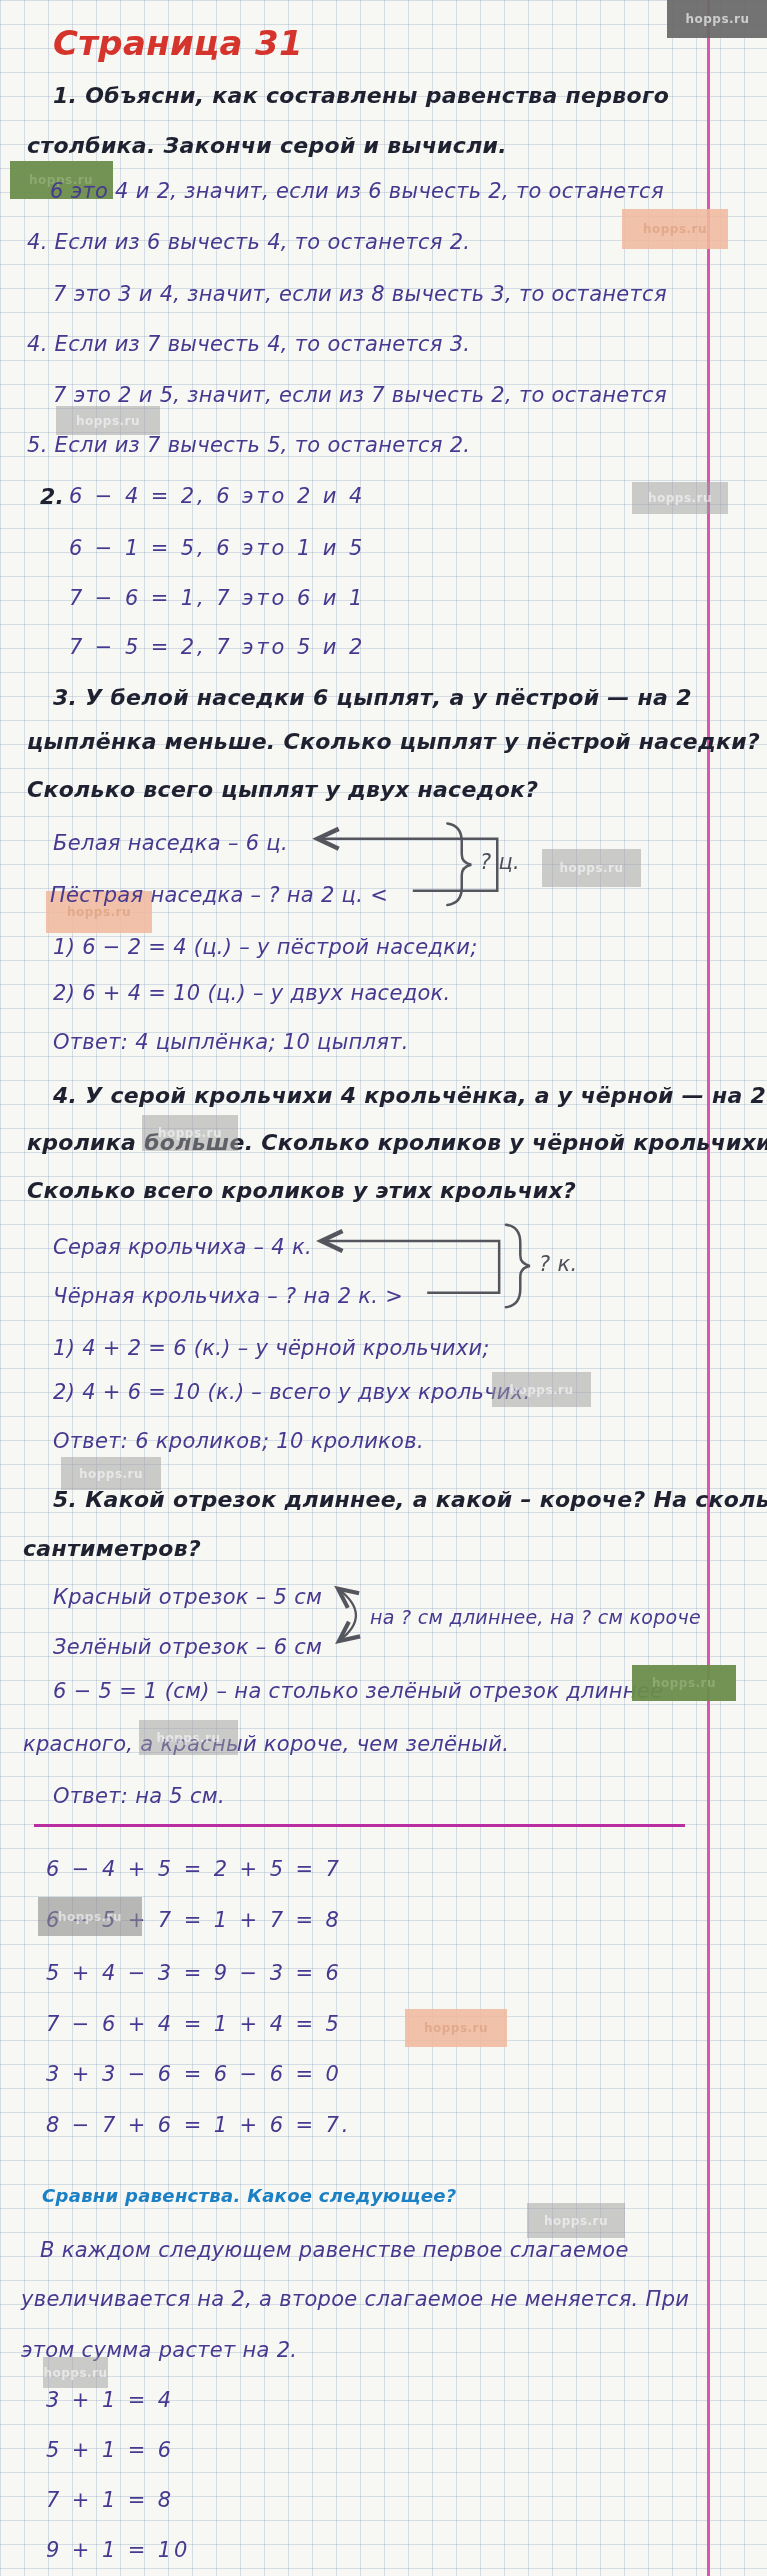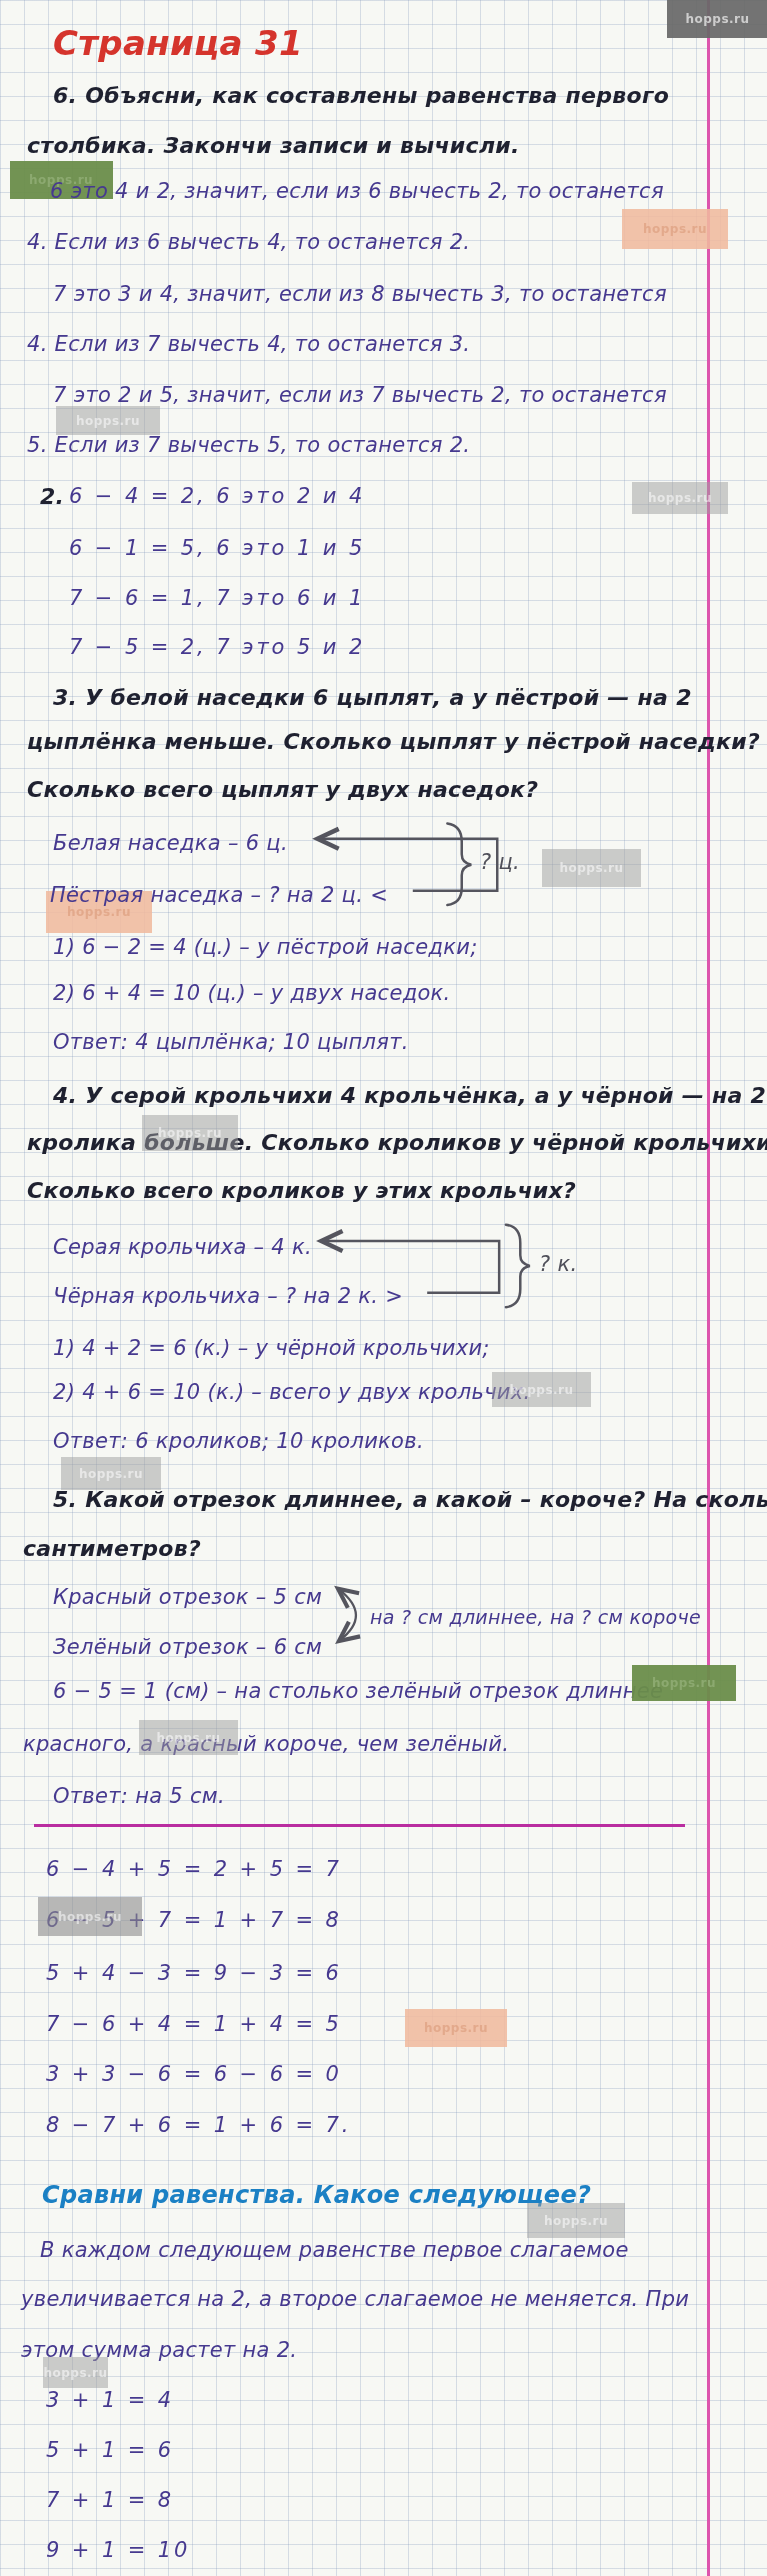--- a/index.html
+++ b/index.html
@@ -10,21 +10,21 @@
       linear-gradient(to right, rgba(135,155,190,.30) 1px, transparent 1px),
       linear-gradient(to bottom, rgba(135,155,190,.30) 1px, transparent 1px);
     background-size:24px 24px;
     font-family:"DejaVu Sans","Liberation Sans",sans-serif;
     font-style:italic;
   }
   .ln{position:absolute;white-space:nowrap;z-index:2;font-size:21px;line-height:29px;letter-spacing:0.3px;}
   .st{font-weight:bold;font-size:22px;color:#1f2130;}
   .an{color:#46398f;}
   .ttl{color:#d5342c;font-size:34px;font-weight:bold;}
-  .head{color:#1b80c4;font-size:24px;font-weight:bold;}
+  .head{color:#1b80c4;font-size:18px;font-weight:bold;}
   .eq{letter-spacing:2.9px;}
   .dg{color:#50505a;}
   .sm{font-size:19px;}
   .wm{position:absolute;display:flex;align-items:center;justify-content:center;
       font-style:normal;font-weight:bold;font-size:12px;letter-spacing:0.5px;overflow:hidden;}
   .wm-top{background:rgba(104,104,104,.93);color:#cdcdcd;z-index:4;}
   .wm-gray{background:rgba(158,158,158,.50);color:rgba(255,255,255,.55);z-index:3;}
   .wm-peach{background:rgba(240,186,158,.88);color:rgba(221,160,130,.75);z-index:3;}
   .wm-peach-under{background:rgba(240,186,158,.88);color:rgba(221,160,130,.75);z-index:1;}
   .wm-green{background:rgba(106,141,74,.95);color:rgba(143,172,115,.9);z-index:1;}
@@ -52,22 +52,22 @@
   <div class="wm wm-gray" style="left:61px;top:1457px;width:100px;height:33px">hopps.ru</div>
   <div class="wm wm-green" style="left:632px;top:1665px;width:104px;height:36px;z-index:3">hopps.ru</div>
   <div class="wm wm-gray" style="left:139px;top:1720px;width:99px;height:35px">hopps.ru</div>
   <div class="wm wm-gray" style="left:38px;top:1897px;width:104px;height:39px;background:rgba(140,140,140,.6)">hopps.ru</div>
   <div class="wm wm-peach" style="left:405px;top:2009px;width:102px;height:38px">hopps.ru</div>
   <div class="wm wm-gray" style="left:527px;top:2203px;width:98px;height:35px">hopps.ru</div>
   <div class="wm wm-gray" style="left:43px;top:2357px;width:65px;height:31px">hopps.ru</div>
 
   <div class="ln ttl" style="left:53px;top:29px">Страница 31</div>
 
-  <div class="ln st" style="left:53px;top:81px">6. Объясни, как составлены равенства первого</div>
-  <div class="ln st" style="left:27px;top:131px">столбика. Закончи записи и вычисли.</div>
+  <div class="ln st" style="left:53px;top:81px">1. Объясни, как составлены равенства первого</div>
+  <div class="ln st" style="left:27px;top:131px">столбика. Закончи серой и вычисли.</div>
   <div class="ln an" style="left:50px;top:177px">6 это 4 и 2, значит, если из 6 вычесть 2, то останется</div>
   <div class="ln an" style="left:27px;top:228px">4. Если из 6 вычесть 4, то останется 2.</div>
   <div class="ln an" style="left:53px;top:280px">7 это 3 и 4, значит, если из 8 вычесть 3, то останется</div>
   <div class="ln an" style="left:27px;top:330px">4. Если из 7 вычесть 4, то останется 3.</div>
   <div class="ln an" style="left:53px;top:381px">7 это 2 и 5, значит, если из 7 вычесть 2, то останется</div>
   <div class="ln an" style="left:27px;top:431px">5. Если из 7 вычесть 5, то останется 2.</div>
 
   <div class="ln st" style="left:40px;top:482px">2.</div>
   <div class="ln an eq" style="left:69px;top:482px">6 − 4 = 2, 6 это 2 и 4</div>
   <div class="ln an eq" style="left:69px;top:534px">6 − 1 = 5, 6 это 1 и 5</div>

